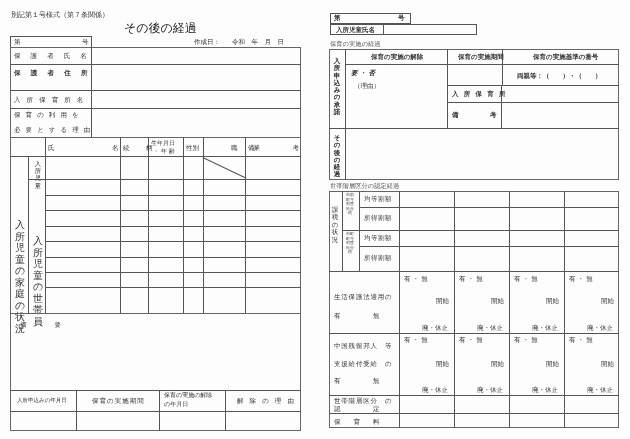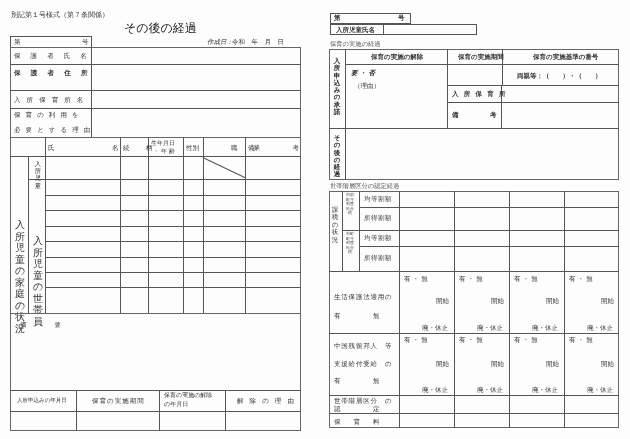--- a/index.html
+++ b/index.html
@@ -22,21 +22,21 @@
 <body>
 
 <div>
   <div class="t" style="left:11px;top:12px;font-size:7px;">別記第１号様式（第７条関係）</div>
   <div class="t" style="left:124px;top:22px;font-size:12px;color:#222;">その後の経過</div>
 
   <div class="box" style="left:10px;top:36px;width:82px;height:12px;"></div>
   <div class="t" style="left:14px;top:39px;">第</div>
   <div class="t" style="left:82px;top:39px;">号</div>
 
-  <div class="t" style="left:207px;top:39px;font-style:italic;">作成日：</div>
+  <div class="t" style="left:194px;top:39px;">作成日：</div>
   <div class="t" style="left:232px;top:39px;">令和　年　月　日</div>
 
   <div class="boxT" style="left:10px;top:47px;width:291px;height:91px;"></div>
   <div class="vl" style="left:91px;top:47px;height:91px;"></div>
   <div class="hl" style="left:10px;top:64px;width:291px;"></div>
   <div class="hl" style="left:10px;top:90px;width:291px;"></div>
   <div class="hl" style="left:10px;top:108px;width:291px;"></div>
 
   <div class="t sp" style="left:14px;top:53px;">保 護 者 氏 名</div>
   <div class="cell" style="left:92px;top:48px;width:208px;height:16px;"></div>

